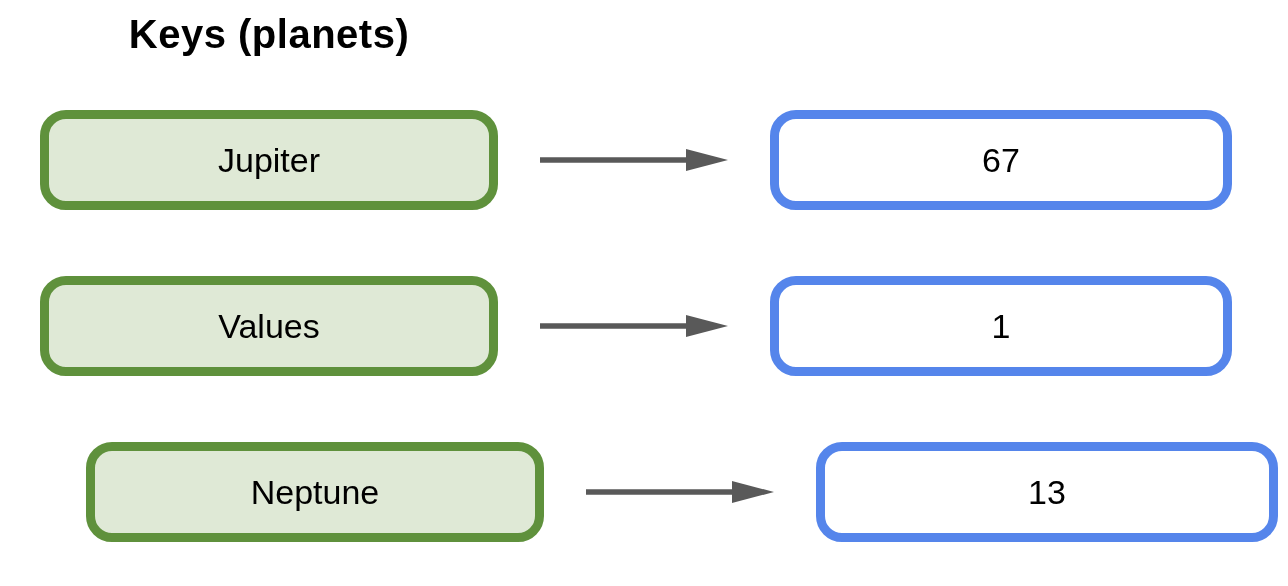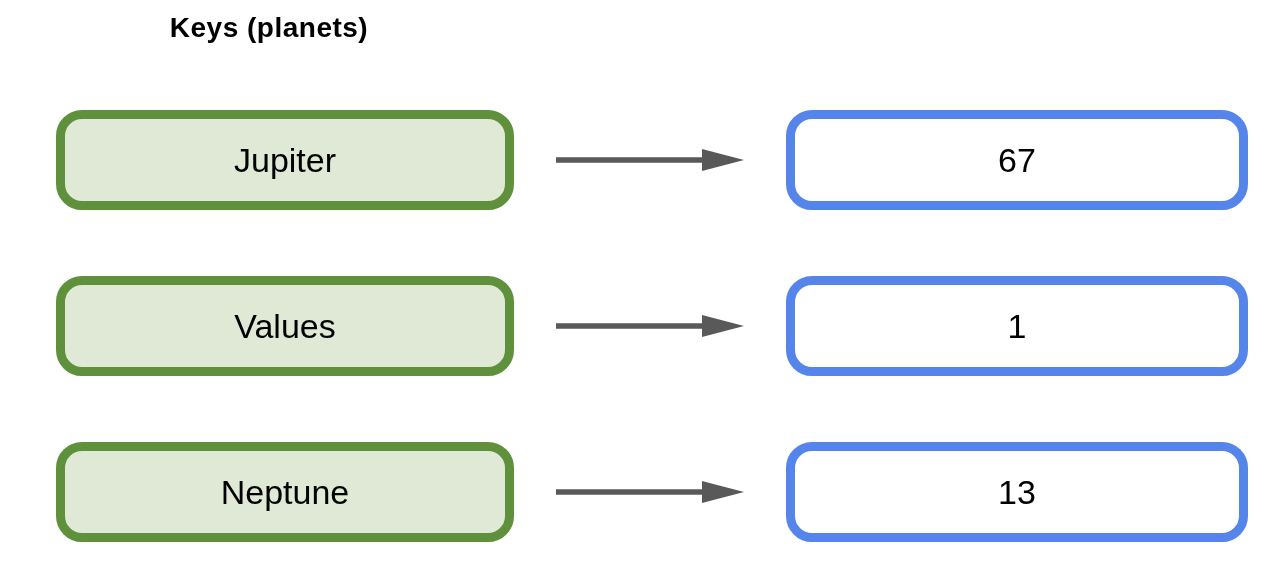--- a/index.html
+++ b/index.html
@@ -12,39 +12,39 @@
     width: 1288px;
     height: 586px;
     background: #ffffff;
     overflow: hidden;
     font-family: "Liberation Sans", sans-serif;
     color: #000000;
   }
   .col-header {
     position: absolute;
     top: 12px;
-    font-size: 28px;
+    font-size: 40px;
     font-weight: 700;
     letter-spacing: 0.5px;
     text-align: center;
     white-space: nowrap;
     color: var(--text-color, #000);
   }
   .col-header.keys   { left: 40px;  width: 458px; }
   .col-header.values { left: 770px; width: 462px; }
 
   .row {
     position: absolute;
-    left: 16px;
+    left: 0;
     width: 1088px;
     height: 100px;
   }
   .row.row-1 { top: 110px; }
   .row.row-2 { top: 276px; }
-  .row.row-3 { top: 442px; }
+  .row.row-3 { top: 442px; margin-left: 46px; }
 
   .box {
     position: absolute;
     top: 0;
     height: 100px;
     box-sizing: border-box;
     border-radius: 26px;
     display: flex;
     align-items: center;
     justify-content: center;

